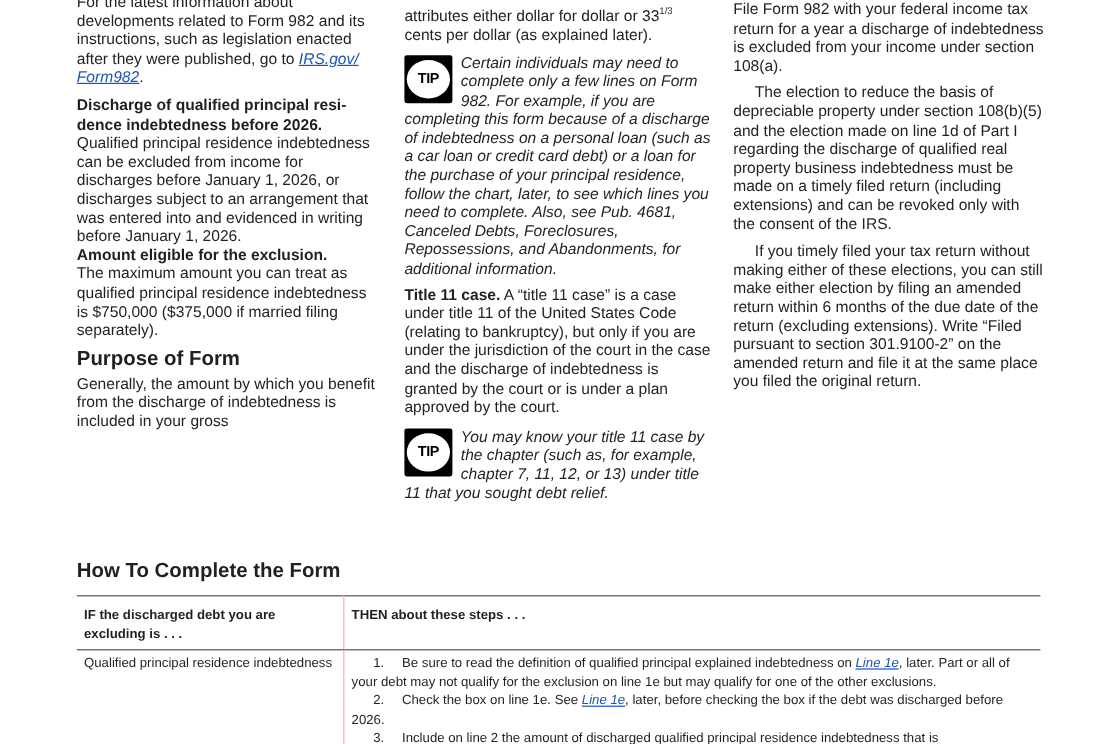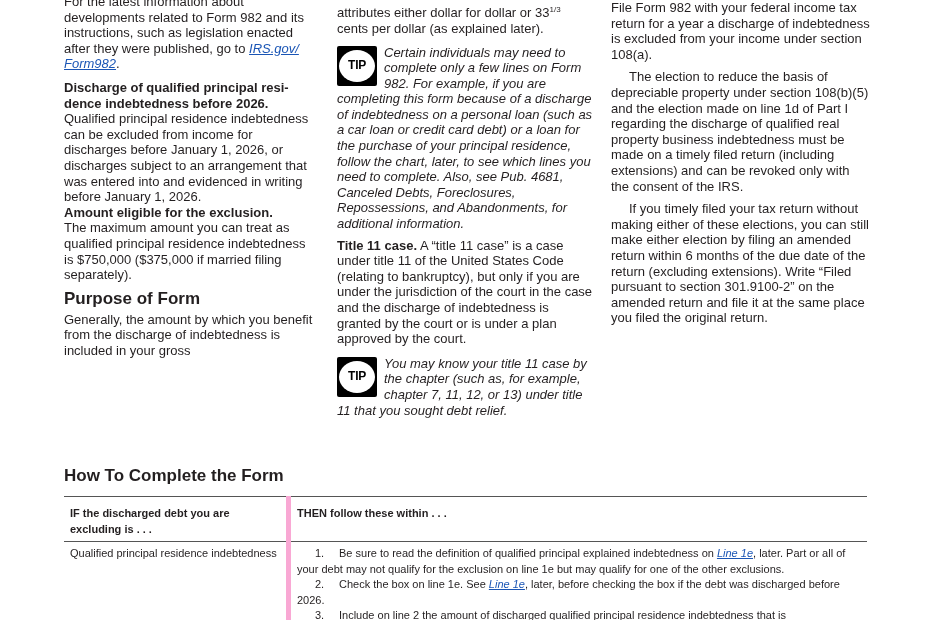--- a/index.html
+++ b/index.html
@@ -32,21 +32,21 @@
   .section-title { position: absolute; left: 64px; top: 466px; font-size: 17px; font-weight: bold; }
   table.howto {
     position: absolute; left: 64px; top: 496px; width: 803px;
     border-collapse: collapse; font-size: 11px; line-height: 15.5px;
   }
   table.howto th {
     text-align: left; font-weight: bold; vertical-align: top;
     padding: 9px 6px 4px 6px; border-top: 1px solid #555; border-bottom: 1px solid #555;
   }
   table.howto td { vertical-align: top; padding: 4px 6px; }
-  table.howto .left { width: 210px; border-right: 5px solid #f9a8d4; }
+  table.howto .left { width: 210px; border-right: 1px solid #f9a8d4; }
   .step { margin: 0; }
   .step .n { display: inline-block; padding-left: 18px; width: 24px; }
 </style>
 </head>
 <body>
 
 <div class="col c1">
   <p><span>For the latest information about developments related to Form 982 and its instructions, such as legislation enacted after they were published, go to </span><a class="lnk">IRS.gov/ Form982</a><span>.</span></p>
   <p class="b" style="margin-top:8px;">Discharge of qualified principal resi-dence indebtedness before 2026.</p>
   <p>Qualified principal residence indebtedness can be excluded from income for discharges before January 1, 2026, or discharges subject to an arrangement that was entered into and evidenced in writing before January 1, 2026.</p>
@@ -78,21 +78,21 @@
   <p class="ind" style="margin-top:7px;">The election to reduce the basis of depreciable property under section 108(b)(5) and the election made on line 1d of Part I regarding the discharge of qualified real property business indebtedness must be made on a timely filed return (including extensions) and can be revoked only with the consent of the IRS.</p>
   <p class="ind" style="margin-top:7px;">If you timely filed your tax return without making either of these elections, you can still make either election by filing an amended return within 6 months of the due date of the return (excluding extensions). Write “Filed pursuant to section 301.9100-2” on the amended return and file it at the same place you filed the original return.</p>
 </div>
 
 <div class="section-title">How To Complete the Form</div>
 
 <table class="howto">
   <thead>
     <tr>
       <th class="left">IF the discharged debt you are excluding is . . .</th>
-      <th>THEN follow these within . . .</th>
+      <th>THEN about these steps . . .</th>
     </tr>
   </thead>
   <tbody>
     <tr>
       <td class="left">Qualified principal residence indebtedness</td>
       <td>
         <p class="step"><span class="n">1.</span><span>Be sure to read the definition of qualified principal explained indebtedness on </span><a class="lnk">Line 1e</a><span>, later. Part or all of your debt may not qualify for the exclusion on line 1e but may qualify for one of the other exclusions.</span></p>
         <p class="step"><span class="n">2.</span><span>Check the box on line 1e. See </span><a class="lnk">Line 1e</a><span>, later, before checking the box if the debt was discharged before 2026.</span></p>
         <p class="step"><span class="n">3.</span><span>Include on line 2 the amount of discharged qualified principal residence indebtedness that is</span></p>
       </td>

